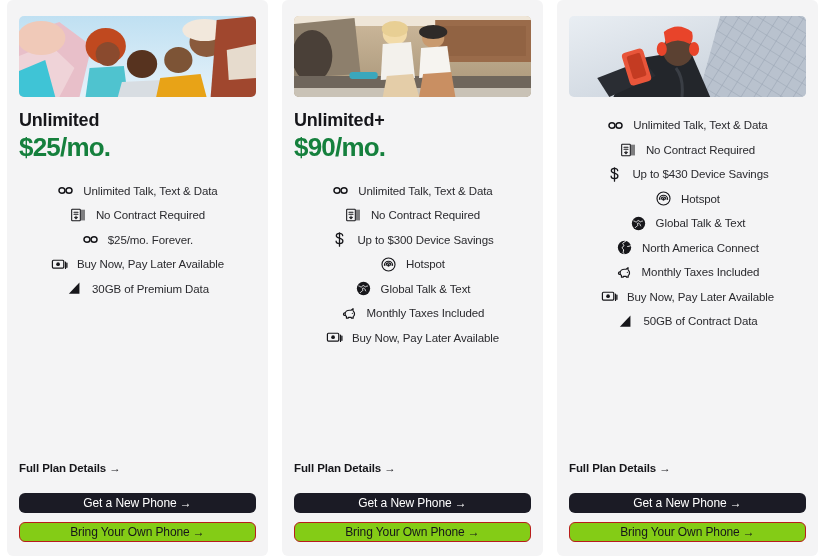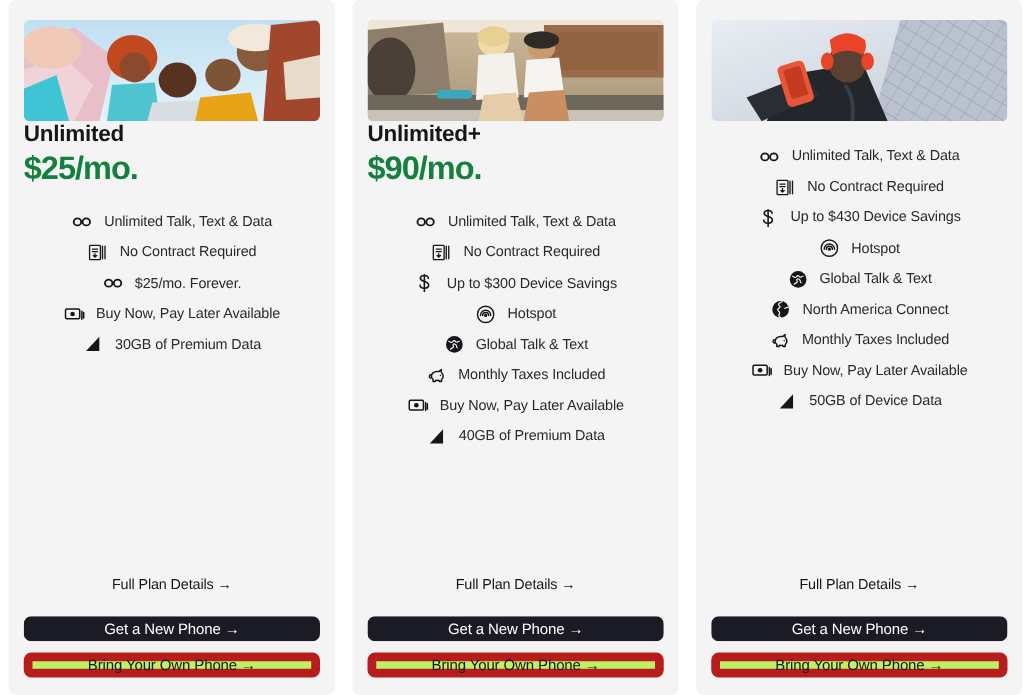--- a/index.html
+++ b/index.html
@@ -37,21 +37,21 @@
     width: 100%;
     height: 81px;
     border-radius: 5px;
     overflow: hidden;
     position: relative;
     flex: none;
   }
   .hero svg { display: block; width: 100%; height: 100%; }
 
   
-  .plan-head { flex: none; }
+  .plan-head { margin-top: 13px; flex: none; }
   .plan-name {
     font-size: 18px;
     font-weight: 700;
     color: #16161a;
     letter-spacing: -0.2px;
     line-height: 1.15;
   }
   .plan-price {
     font-size: 26px;
     font-weight: 700;
@@ -93,23 +93,23 @@
 
   
   .card-bottom {
     margin-top: auto;
     padding-bottom: 14px;
     flex: none;
   }
 
   .details-link {
     display: block;
-    text-align: center;
+    text-align: left;
     font-size: 11.5px;
-    font-weight: 400;
+    font-weight: 700;
     color: #16161a;
     letter-spacing: -0.1px;
     text-decoration: none;
     margin-bottom: 19px;
   }
 
   .btn {
     display: flex;
     align-items: center;
     justify-content: center;
@@ -121,23 +121,23 @@
     letter-spacing: -0.1px;
     cursor: pointer;
     border: 1px solid transparent;
   }
   .btn-primary {
     background: #1b1b25;
     color: #ffffff;
     margin-bottom: 9px;
   }
   .btn-secondary {
-    background: #bef264;
+    background: #84cc16;
     color: #16161a;
-    border: 7px solid #b91c1c;
+    border: 1px solid #b91c1c;
   }
 </style>
 </head>
 <body>
 
 <div class="plans-row">
     <div class="plan-card">
     <div class="hero">
     <svg viewBox="0 0 235 81" preserveAspectRatio="none">
       <defs>
@@ -316,28 +316,20 @@
     <li class="feature">
       <span class="feature-icon">
             <svg width="17" height="17" viewBox="0 0 24 24" fill="none" stroke="currentColor" stroke-width="1.7">
               <rect x="2" y="6" width="16" height="11" rx="1.4"></rect>
               <circle cx="10" cy="11.5" r="2.6" fill="currentColor" stroke="none"></circle>
               <path d="M20.5 8.5v9M22.5 10v6" stroke-linecap="round"></path>
             </svg>
           </span>
       <span class="feature-text">Buy Now, Pay Later Available</span>
     </li>
-    <li class="feature">
-      <span class="feature-icon">
-            <svg width="17" height="17" viewBox="0 0 24 24">
-              <path d="M19 3.5 L19 19.5 L4 19.5 Z" fill="currentColor"></path>
-            </svg>
-          </span>
-      <span class="feature-text">40GB of Premium Data</span>
-    </li>
       </ul>
     <div class="card-bottom">
       <a class="details-link" href="#">Full Plan Details  →</a>
       <button class="btn btn-primary">Get a New Phone  →</button>
       <button class="btn btn-secondary">Bring Your Own Phone  →</button>
     </div>
     </div>
     <div class="plan-card">
     <div class="hero">
     <svg viewBox="0 0 235 81" preserveAspectRatio="none">
@@ -442,21 +434,21 @@
             </svg>
           </span>
       <span class="feature-text">Buy Now, Pay Later Available</span>
     </li>
     <li class="feature">
       <span class="feature-icon">
             <svg width="17" height="17" viewBox="0 0 24 24">
               <path d="M19 3.5 L19 19.5 L4 19.5 Z" fill="currentColor"></path>
             </svg>
           </span>
-      <span class="feature-text">50GB of Device Data</span>
+      <span class="feature-text">50GB of Contract Data</span>
     </li>
       </ul>
     <div class="card-bottom">
       <a class="details-link" href="#">Full Plan Details  →</a>
       <button class="btn btn-primary">Get a New Phone  →</button>
       <button class="btn btn-secondary">Bring Your Own Phone  →</button>
     </div>
     </div>
   </div>
 

